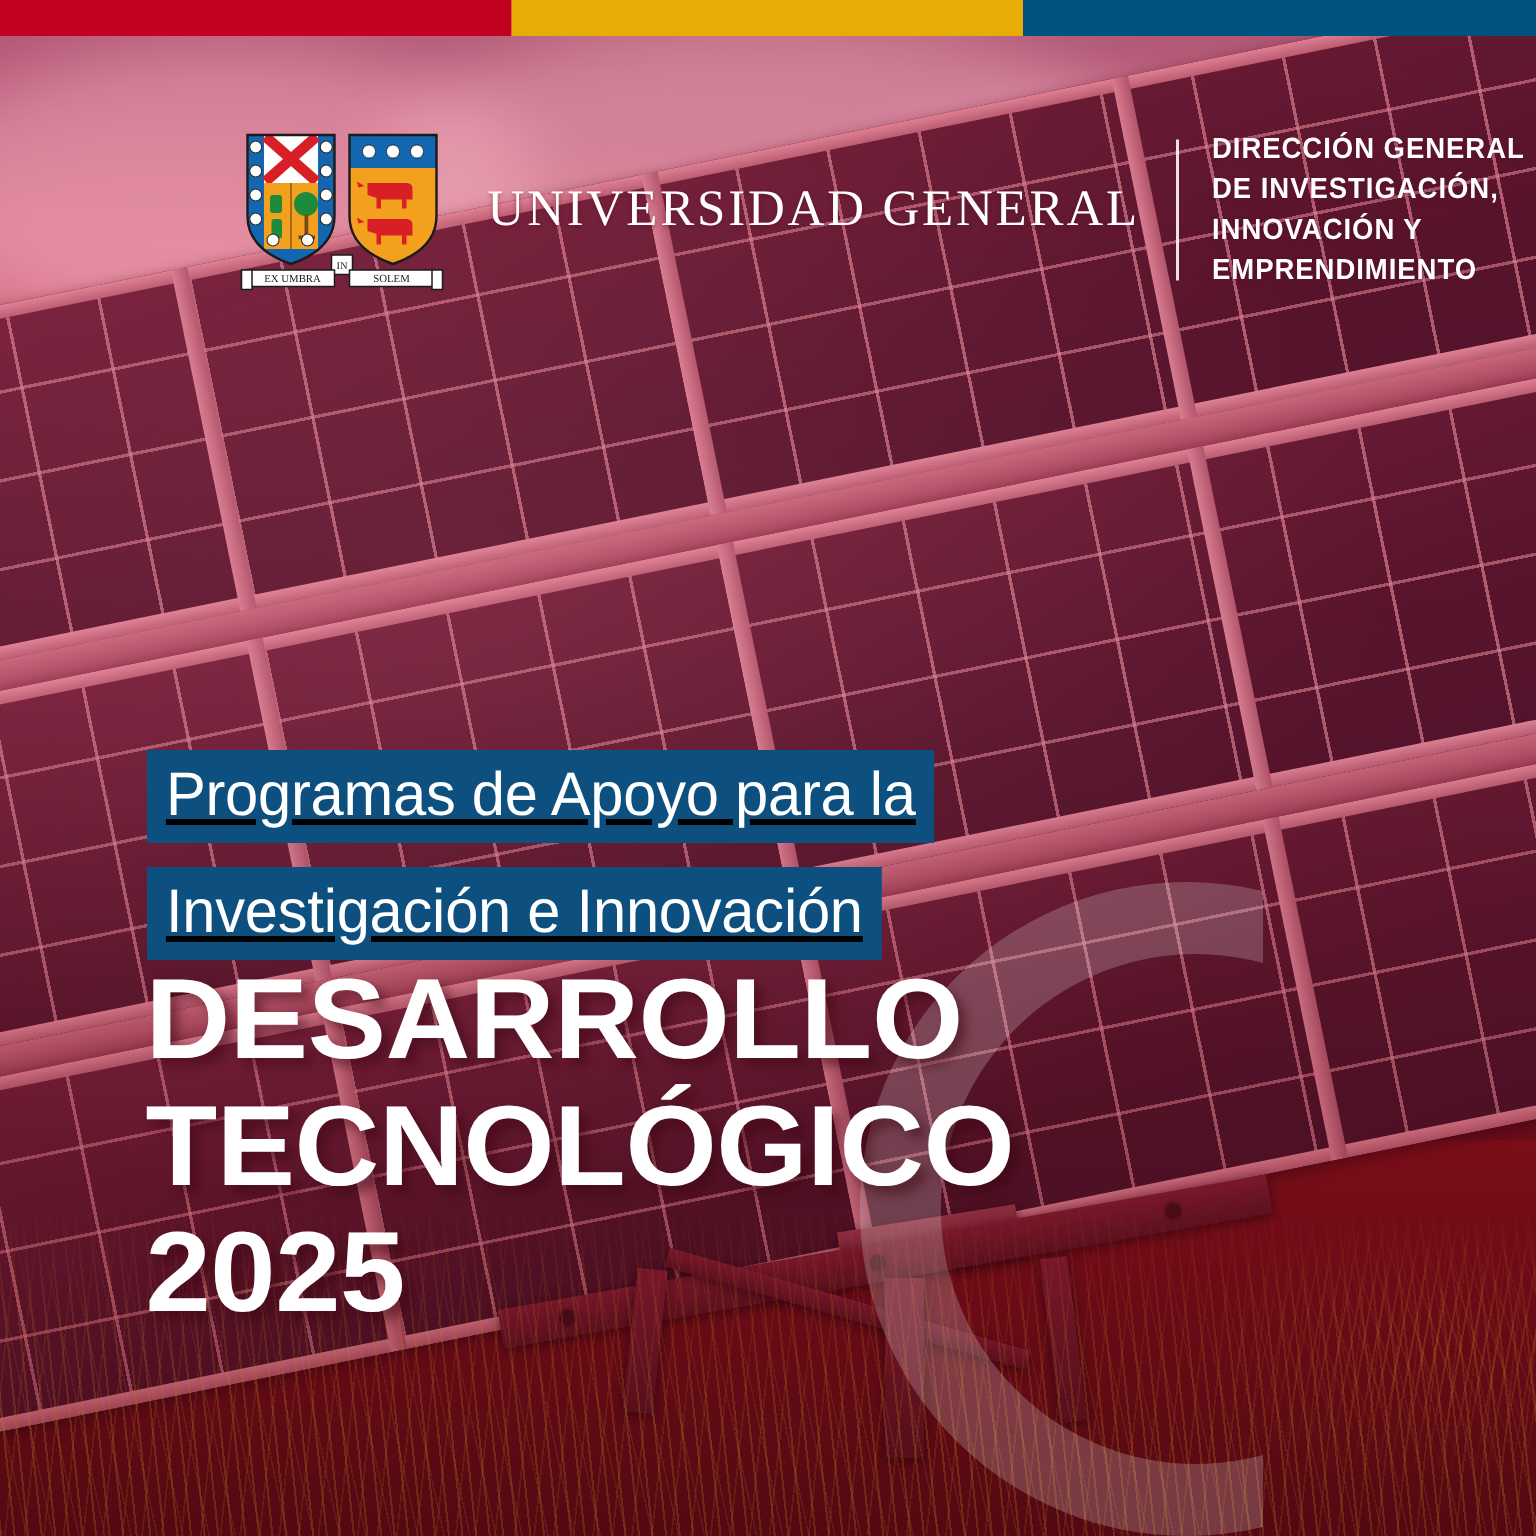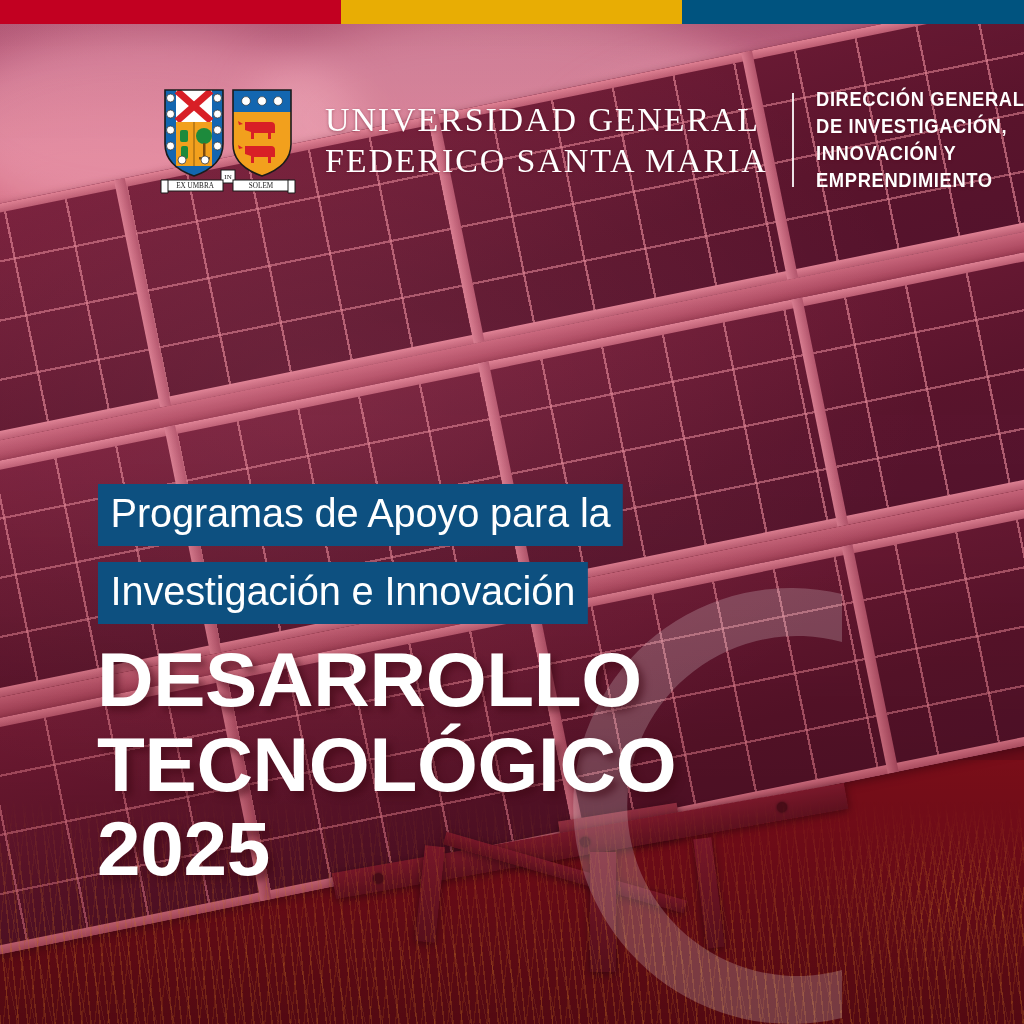--- a/index.html
+++ b/index.html
@@ -162,21 +162,21 @@
     font-weight:bold;
     line-height:1.38;
     letter-spacing:.035em;
     white-space:nowrap;
     transform:scaleX(.94);
     transform-origin:left center;
     text-shadow:0 1px 3px rgba(90,10,30,.45);
   }
 
   
-  .subtitle{position:absolute;left:98px;top:484px;z-index:9;}
+  .subtitle{position:absolute;left:98px;top:500px;z-index:9;text-decoration:underline;}
   .band{
     display:table;
     background:#0d5080;
     color:#fff;
     font-size:41px;
     line-height:1;
     font-weight:normal;
     padding:9px 13px 12px 13px;
     letter-spacing:-.004em;
     transform:scaleX(.97);
@@ -354,21 +354,20 @@
         <rect x="76" y="94" width="56" height="11" fill="#fff" stroke="#1b1b1b" stroke-width="1"></rect>
         <text x="104" y="102.3" font-family="Liberation Serif, serif" font-size="7.2" text-anchor="middle" fill="#1b1b1b">SOLEM</text>
 
         <path d="M4 94 h7 v13 h-7 z" fill="#fff" stroke="#1b1b1b" stroke-width="1"></path>
         <path d="M131 94 h7 v13 h-7 z" fill="#fff" stroke="#1b1b1b" stroke-width="1"></path>
       </g>
     </svg>
 
     <div class="uni-name">
       <div>UNIVERSIDAD  GENERAL</div>
-      <div>FEDERICO SANTA MARIA</div>
     </div>
 
     <div class="divider"></div>
 
     <div class="dept">
       <div>DIRECCIÓN GENERAL</div>
       <div>DE  INVESTIGACIÓN,</div>
       <div>INNOVACIÓN  Y</div>
       <div>EMPRENDIMIENTO</div>
     </div>

